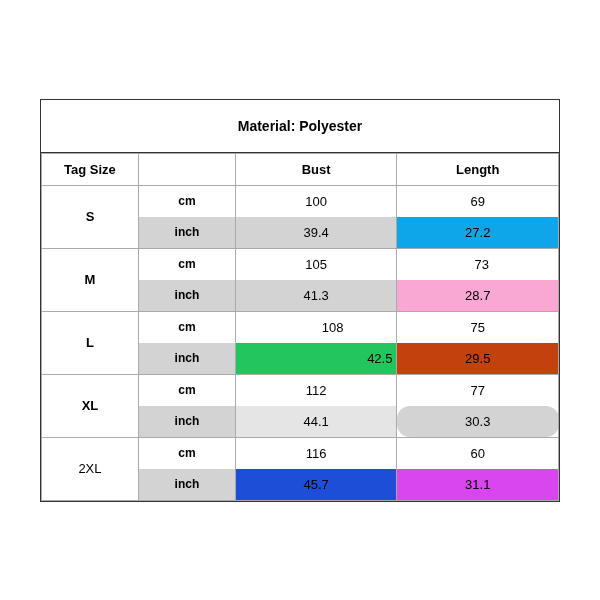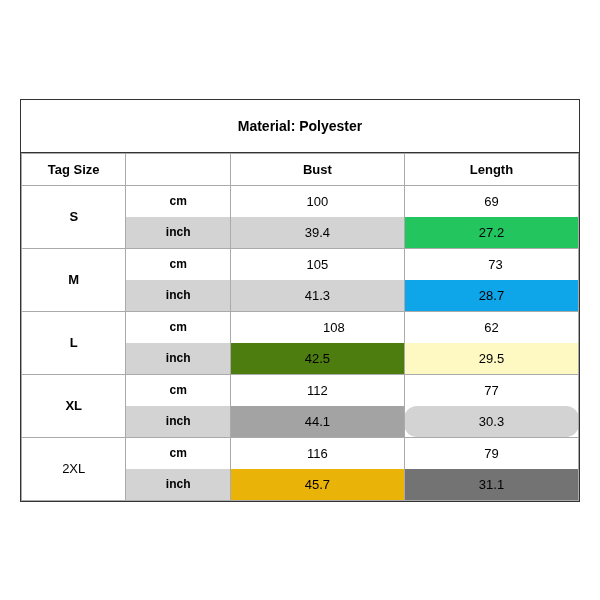--- a/index.html
+++ b/index.html
@@ -13,21 +13,21 @@
       height: 600px;
       display: flex;
       align-items: center;
       justify-content: center;
       background: #fff;
       font-family: Arial, sans-serif;
       font-size: 13px;
     }
 
     .outer-container {
-      width: 560px;
+      width: 520px;
       border: 1.5px solid #333;
     }
 
     .title-row {
       padding: 18px 10px;
       text-align: center;
       font-weight: bold;
       font-size: 14px;
       border-bottom: 1.5px solid #333;
     }
@@ -88,61 +88,61 @@
     <tbody id="table-body">
     <tr style="border-top: 1.5px solid rgb(170, 170, 170);">
           <td rowspan="2" style="font-weight: bold; border-right: 1px solid rgb(170, 170, 170);">S</td>
           <td style="font-weight: bold; font-size: 12px; border-bottom: none;">cm</td>
           <td style="border-bottom: none;">100</td>
           <td style="border-bottom: none;">69</td>
         </tr>
         <tr>
           <td style="font-weight: bold; font-size: 12px; background: rgb(211, 211, 211); border-top: none;">inch</td>
           <td style="background: rgb(211, 211, 211); border-top: none;">39.4</td>
-          <td style="background: #22c55e; border-top: none;">27.2</td>
+          <td style="background: #0ea5e9; border-top: none;">27.2</td>
         </tr>
         <tr style="border-top: 1.5px solid rgb(170, 170, 170);">
           <td rowspan="2" style="font-weight: bold; border-right: 1px solid rgb(170, 170, 170);">M</td>
           <td style="font-weight: bold; font-size: 12px; border-bottom: none;">cm</td>
           <td style="border-bottom: none;">105</td>
           <td style="border-bottom: none; padding-left: 12px;">73</td>
         </tr>
         <tr>
           <td style="font-weight: bold; font-size: 12px; background: rgb(211, 211, 211); border-top: none;">inch</td>
           <td style="background: rgb(211, 211, 211); border-top: none;">41.3</td>
-          <td style="background: #0ea5e9; border-top: none;">28.7</td>
+          <td style="background: #f9a8d4; border-top: none;">28.7</td>
         </tr>
         <tr style="border-top: 1.5px solid rgb(170, 170, 170);">
           <td rowspan="2" style="font-weight: bold; border-right: 1px solid rgb(170, 170, 170);">L</td>
           <td style="font-weight: bold; font-size: 12px; border-bottom: none;">cm</td>
           <td style="border-bottom: none; padding-left: 37px;">108</td>
-          <td style="border-bottom: none;">62</td>
+          <td style="border-bottom: none;">75</td>
         </tr>
         <tr>
           <td style="font-weight: bold; font-size: 12px; background: rgb(211, 211, 211); border-top: none;">inch</td>
-          <td style="background: #4d7c0f; border-top: none;">42.5</td>
-          <td style="background: #fef9c3; border-top: none;">29.5</td>
+          <td style="background: #22c55e; border-top: none; text-align: right;">42.5</td>
+          <td style="background: #c2410c; border-top: none;">29.5</td>
         </tr>
         <tr style="border-top: 1.5px solid rgb(170, 170, 170);">
           <td rowspan="2" style="font-weight: bold; border-right: 1px solid rgb(170, 170, 170);">XL</td>
           <td style="font-weight: bold; font-size: 12px; border-bottom: none;">cm</td>
           <td style="border-bottom: none;">112</td>
           <td style="border-bottom: none; margin-top: 32px;">77</td>
         </tr>
         <tr>
           <td style="font-weight: bold; font-size: 12px; background: rgb(211, 211, 211); border-top: none;">inch</td>
-          <td style="background: #a3a3a3; border-top: none;">44.1</td>
+          <td style="background: #e5e5e5; border-top: none;">44.1</td>
           <td style="background: rgb(211, 211, 211); border-top: none; border-radius: 13px;">30.3</td>
         </tr>
         <tr style="border-top: 1.5px solid rgb(170, 170, 170);">
           <td rowspan="2" style="font-weight: normal; border-right: 1px solid rgb(170, 170, 170);">2XL</td>
           <td style="font-weight: bold; font-size: 12px; border-bottom: none;">cm</td>
           <td style="border-bottom: none;">116</td>
-          <td style="border-bottom: none;">79</td>
+          <td style="border-bottom: none;">60</td>
         </tr>
         <tr>
           <td style="font-weight: bold; font-size: 12px; background: rgb(211, 211, 211); border-top: none;">inch</td>
-          <td style="background: #eab308; border-top: none;">45.7</td>
-          <td style="background: #737373; border-top: none; margin-left: 44px;">31.1</td>
+          <td style="background: #1d4ed8; border-top: none;">45.7</td>
+          <td style="background: #d946ef; border-top: none; margin-left: 44px;">31.1</td>
         </tr>
       </tbody>
   </table>
 </div>
 
 </body></html>

